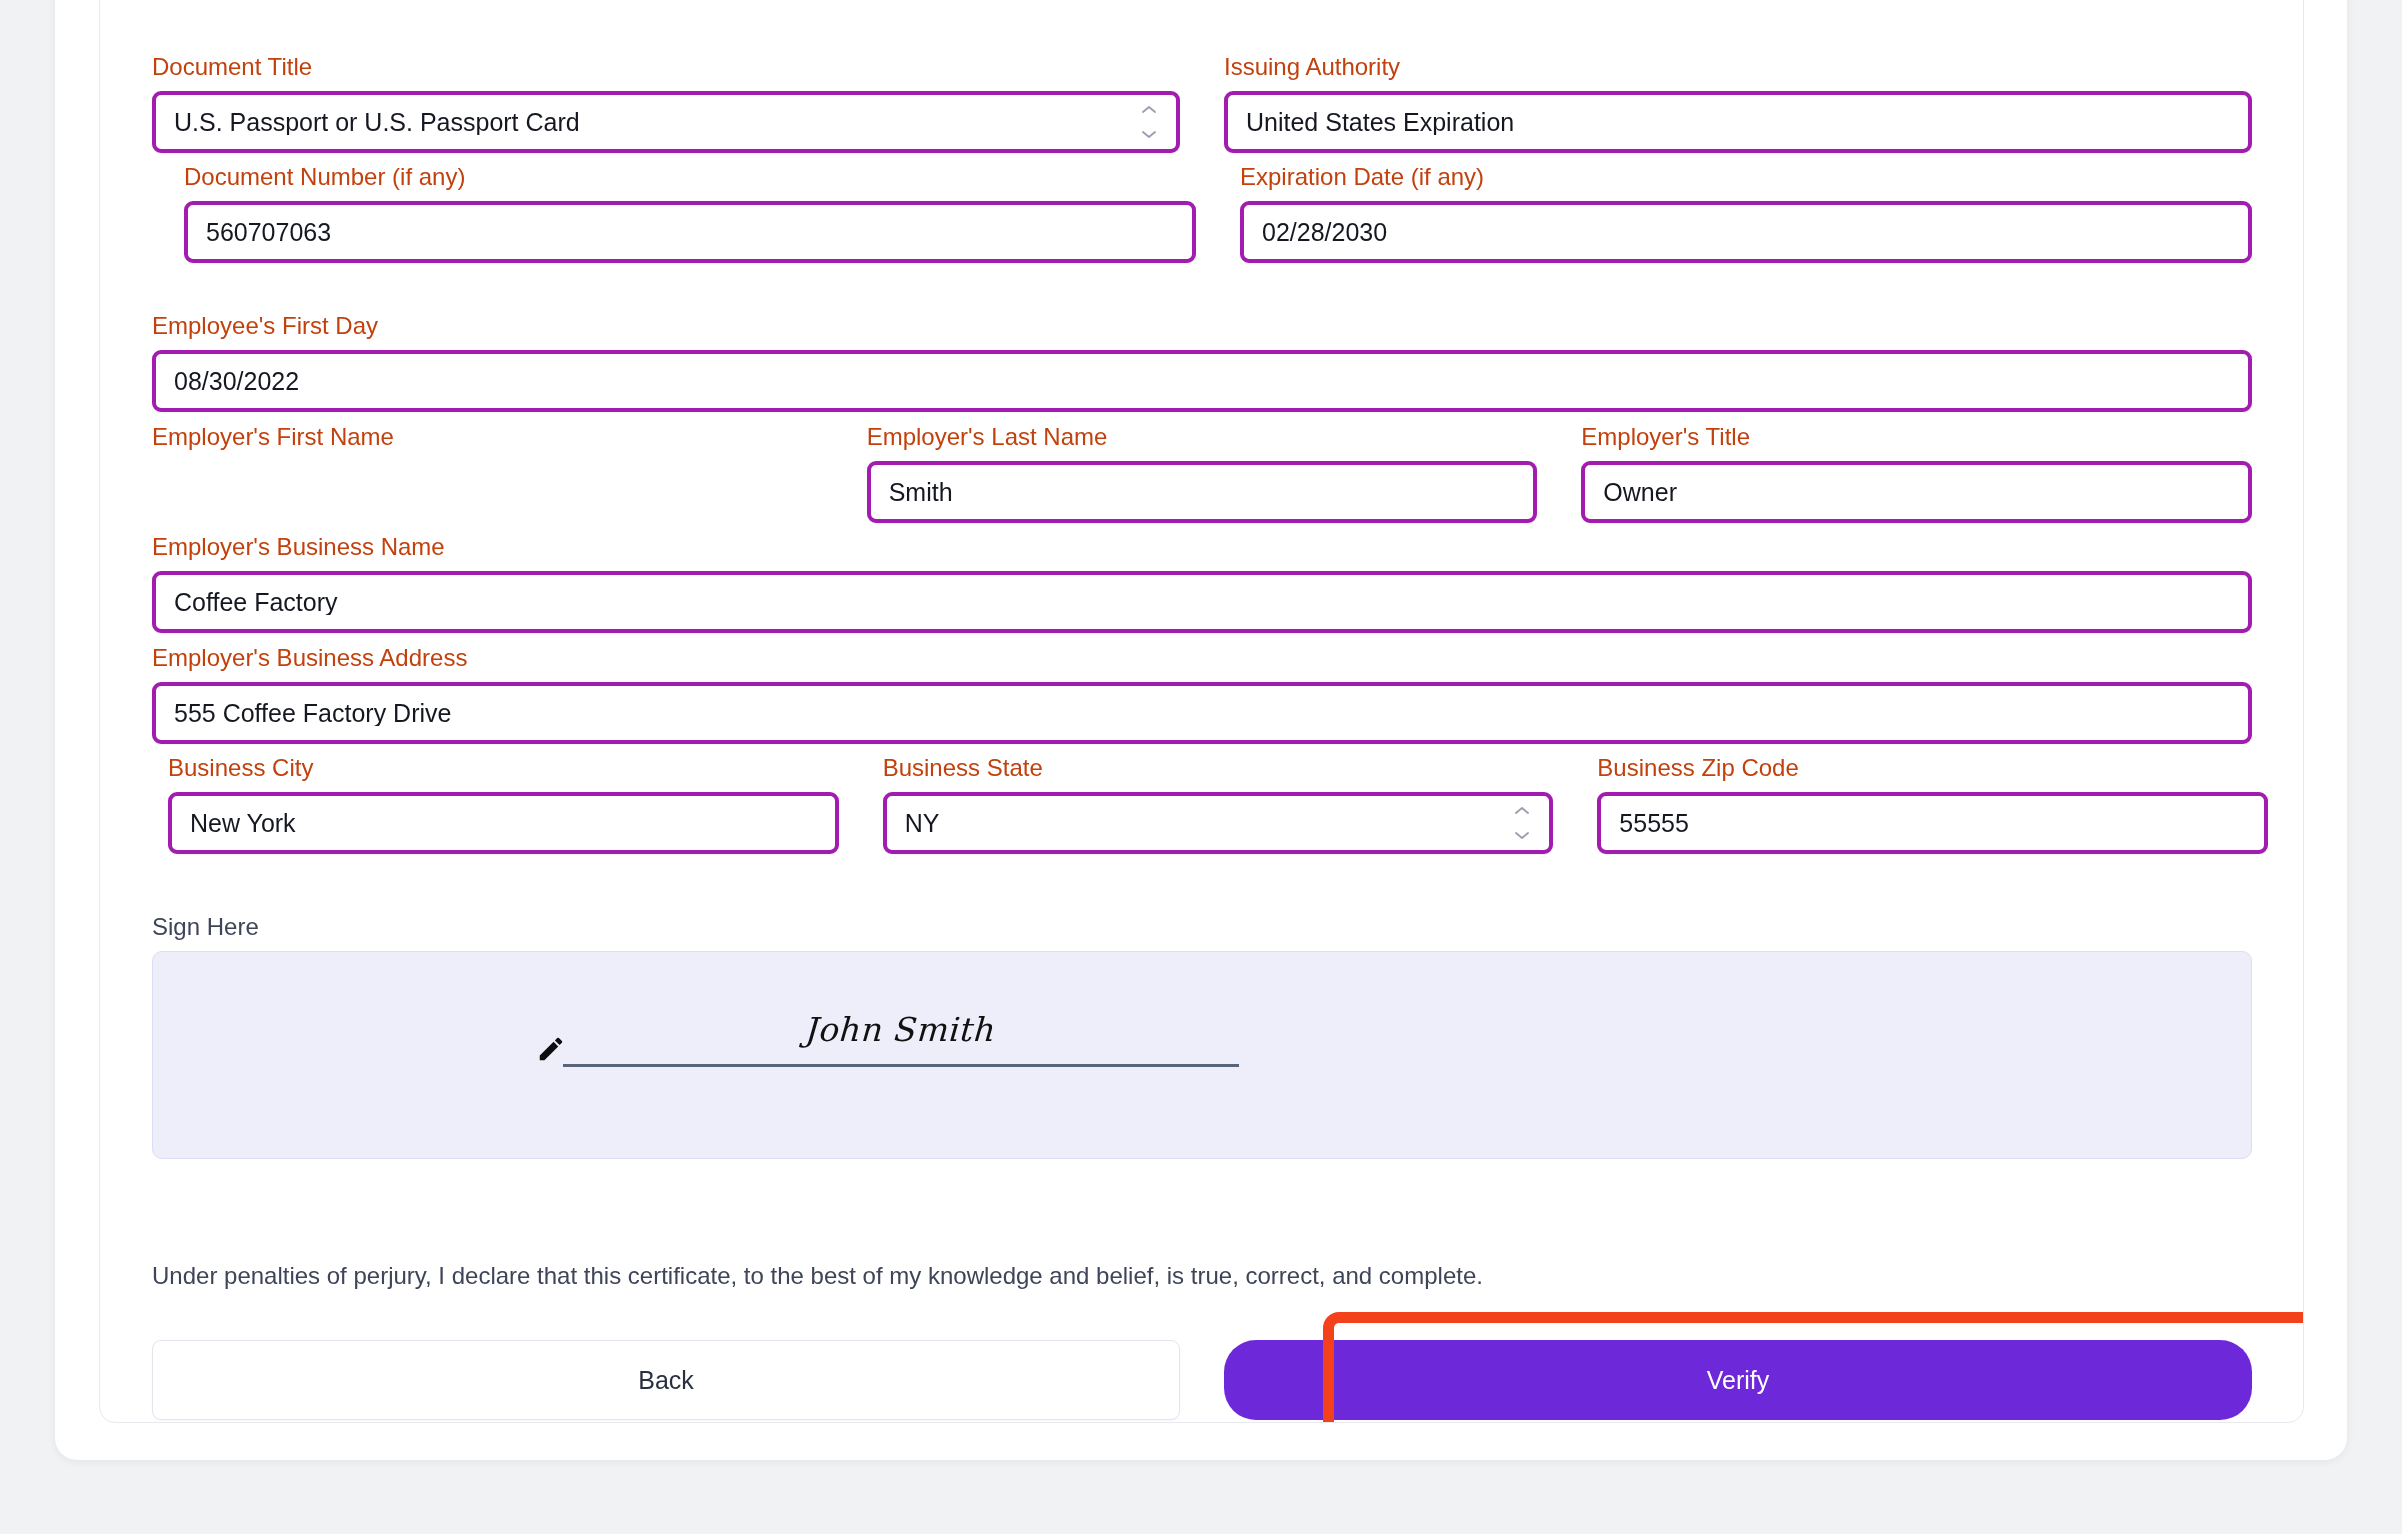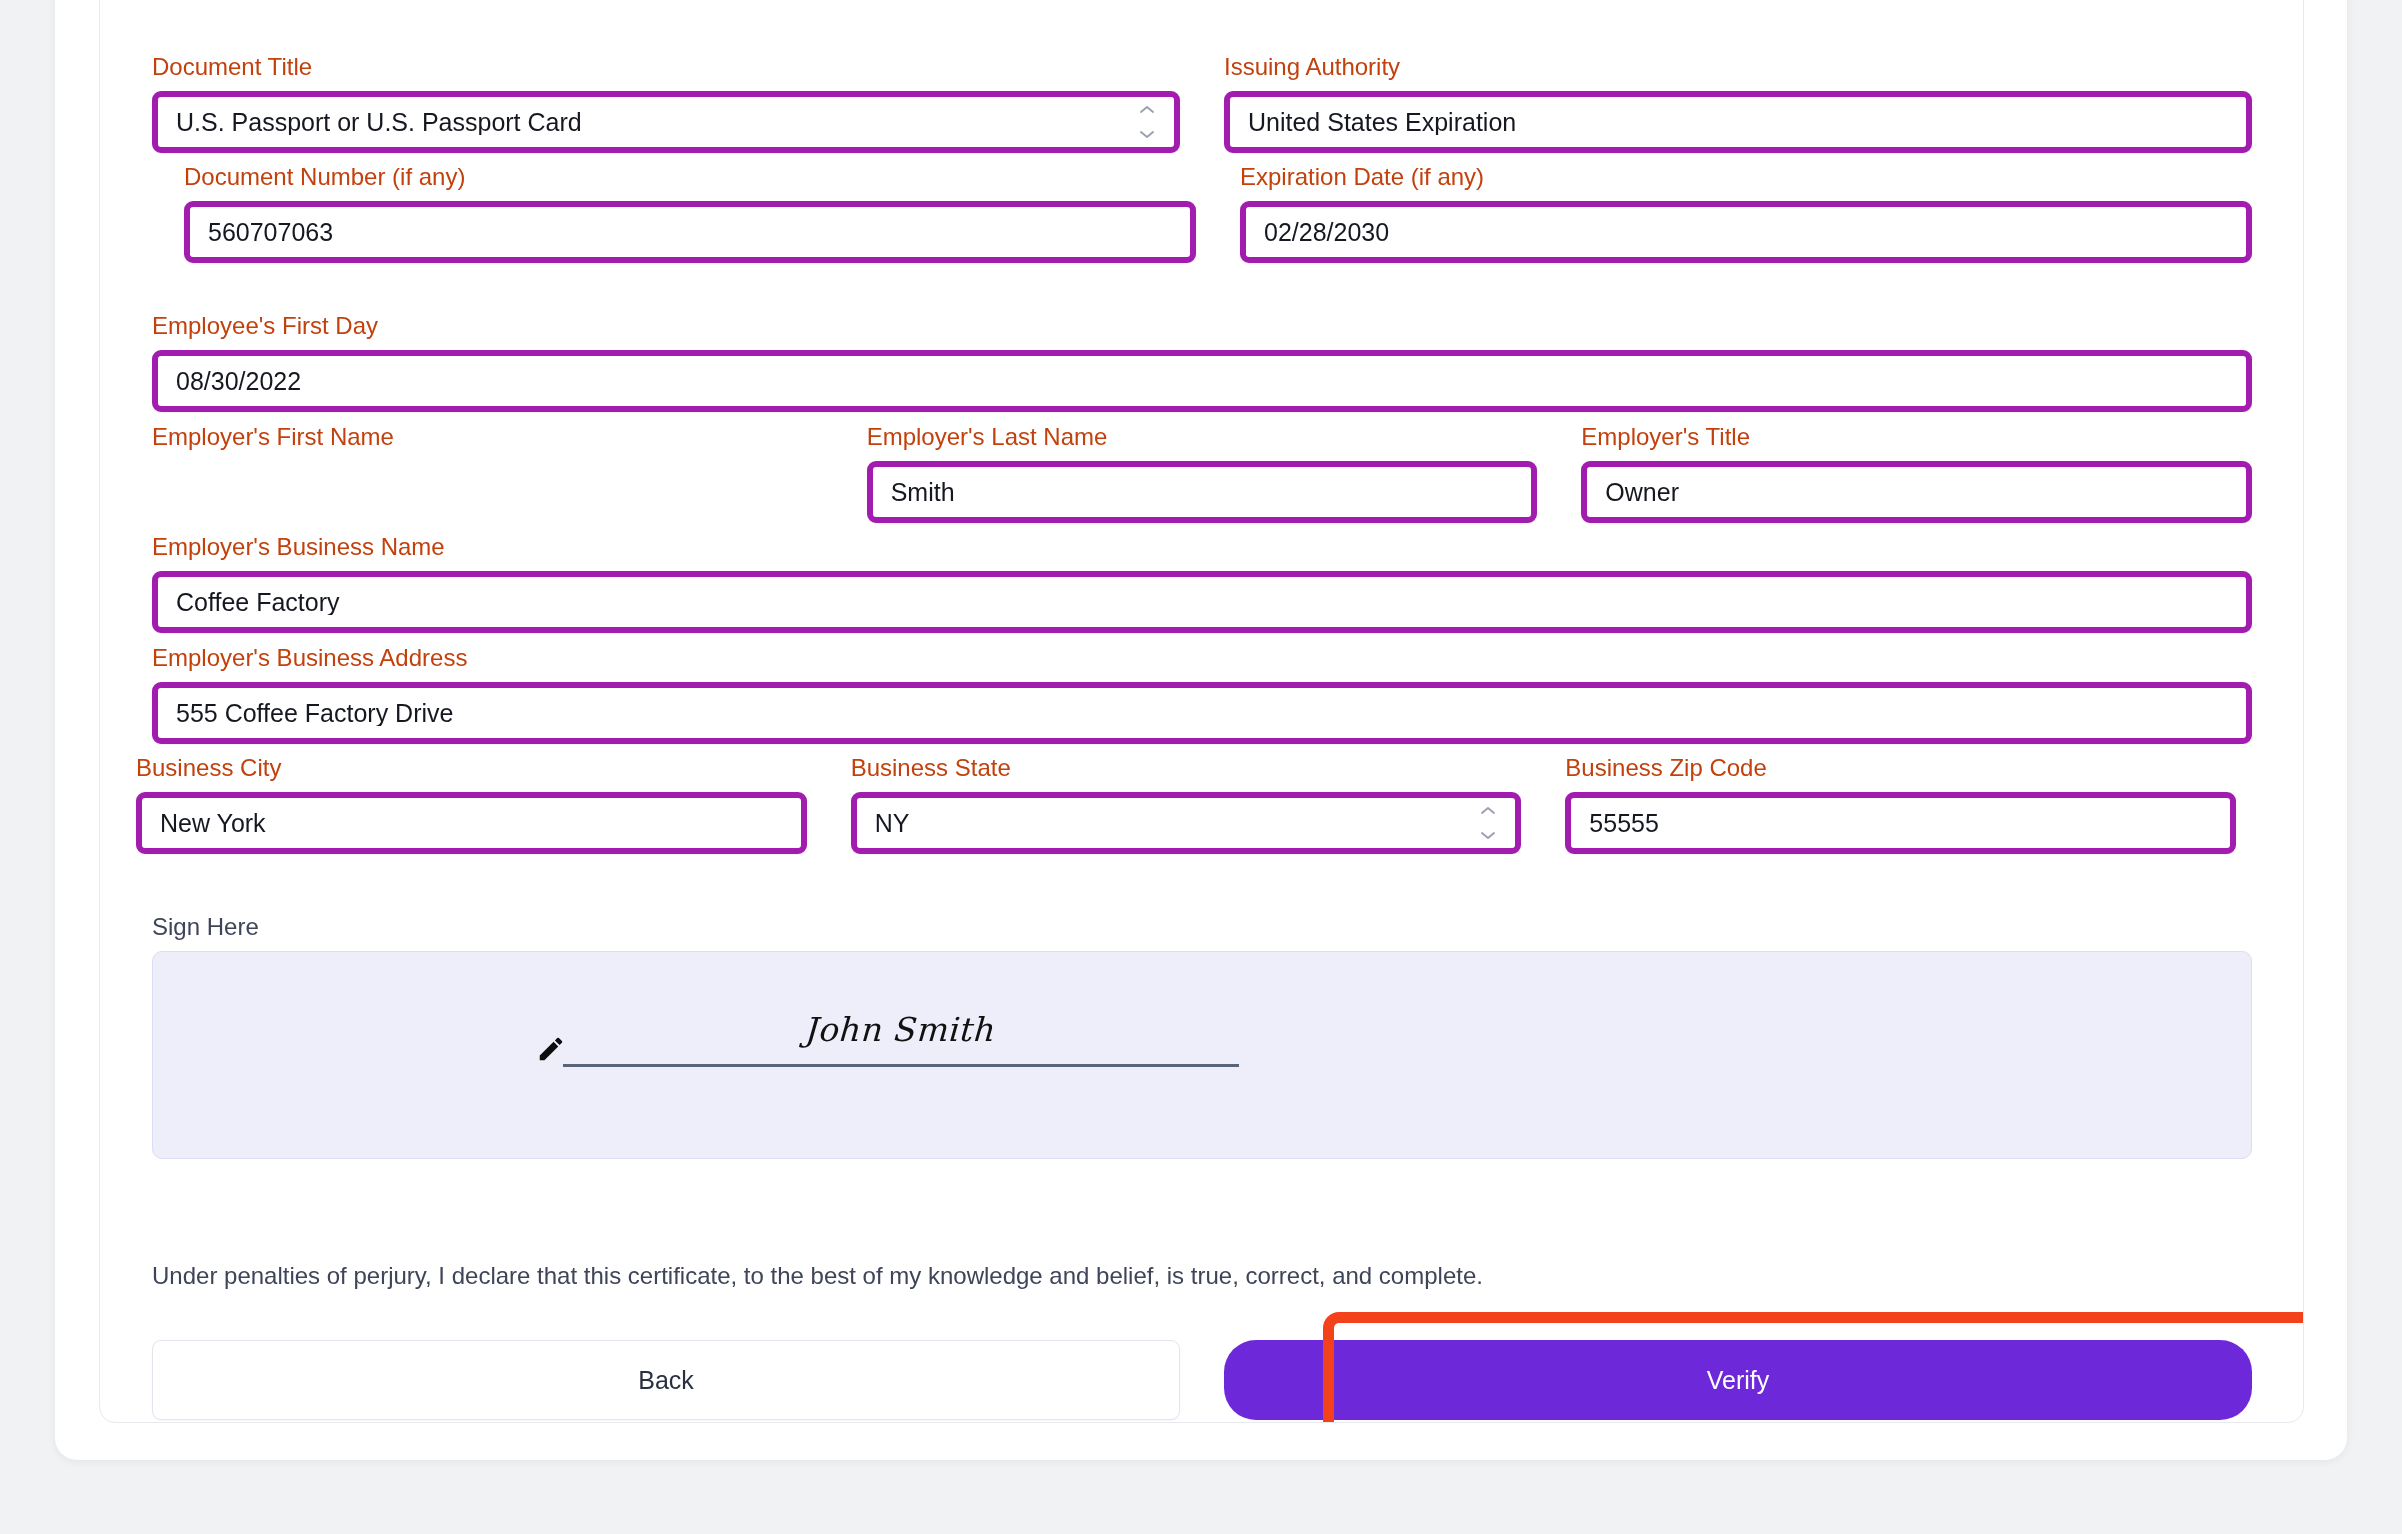--- a/index.html
+++ b/index.html
@@ -66,21 +66,21 @@
     line-height: 28px;
     color: #c2410c;
     margin-bottom: 10px;
     white-space: nowrap;
   }
 
   .control {
     position: relative;
     height: 62px;
     background: #ffffff;
-    border: 6px solid #a21caf;
+    border: 4px solid #a21caf;
     border-radius: 9px;
     box-shadow: 0 1px 2px rgba(16,24,40,0.04);
     display: flex;
     align-items: center;
   }
 
   .control .value {
     font-size: 25px;
     color: #161821;
     padding: 0 18px;
@@ -298,21 +298,21 @@
 
     <div class="row" style="left:52px; top:683px; width:2100px;">
       <div class="field" style="width:2100px;">
         <div class="field-label">Employer's Business Address</div>
         <div class="control">
           <div class="value">555 Coffee Factory Drive</div>
         </div>
       </div>
     </div>
 
-    <div class="row" style="left:36px; top:793px; width:2100px;">
+    <div class="row" style="left:68px; top:793px; width:2100px;">
       <div class="field" style="width:714px;">
         <div class="field-label">Business City</div>
         <div class="control">
           <div class="value">New York</div>
         </div>
       </div>
       <div class="field" style="width:714px;">
         <div class="field-label">Business State</div>
         <div class="control">
           <div class="value">NY</div>

